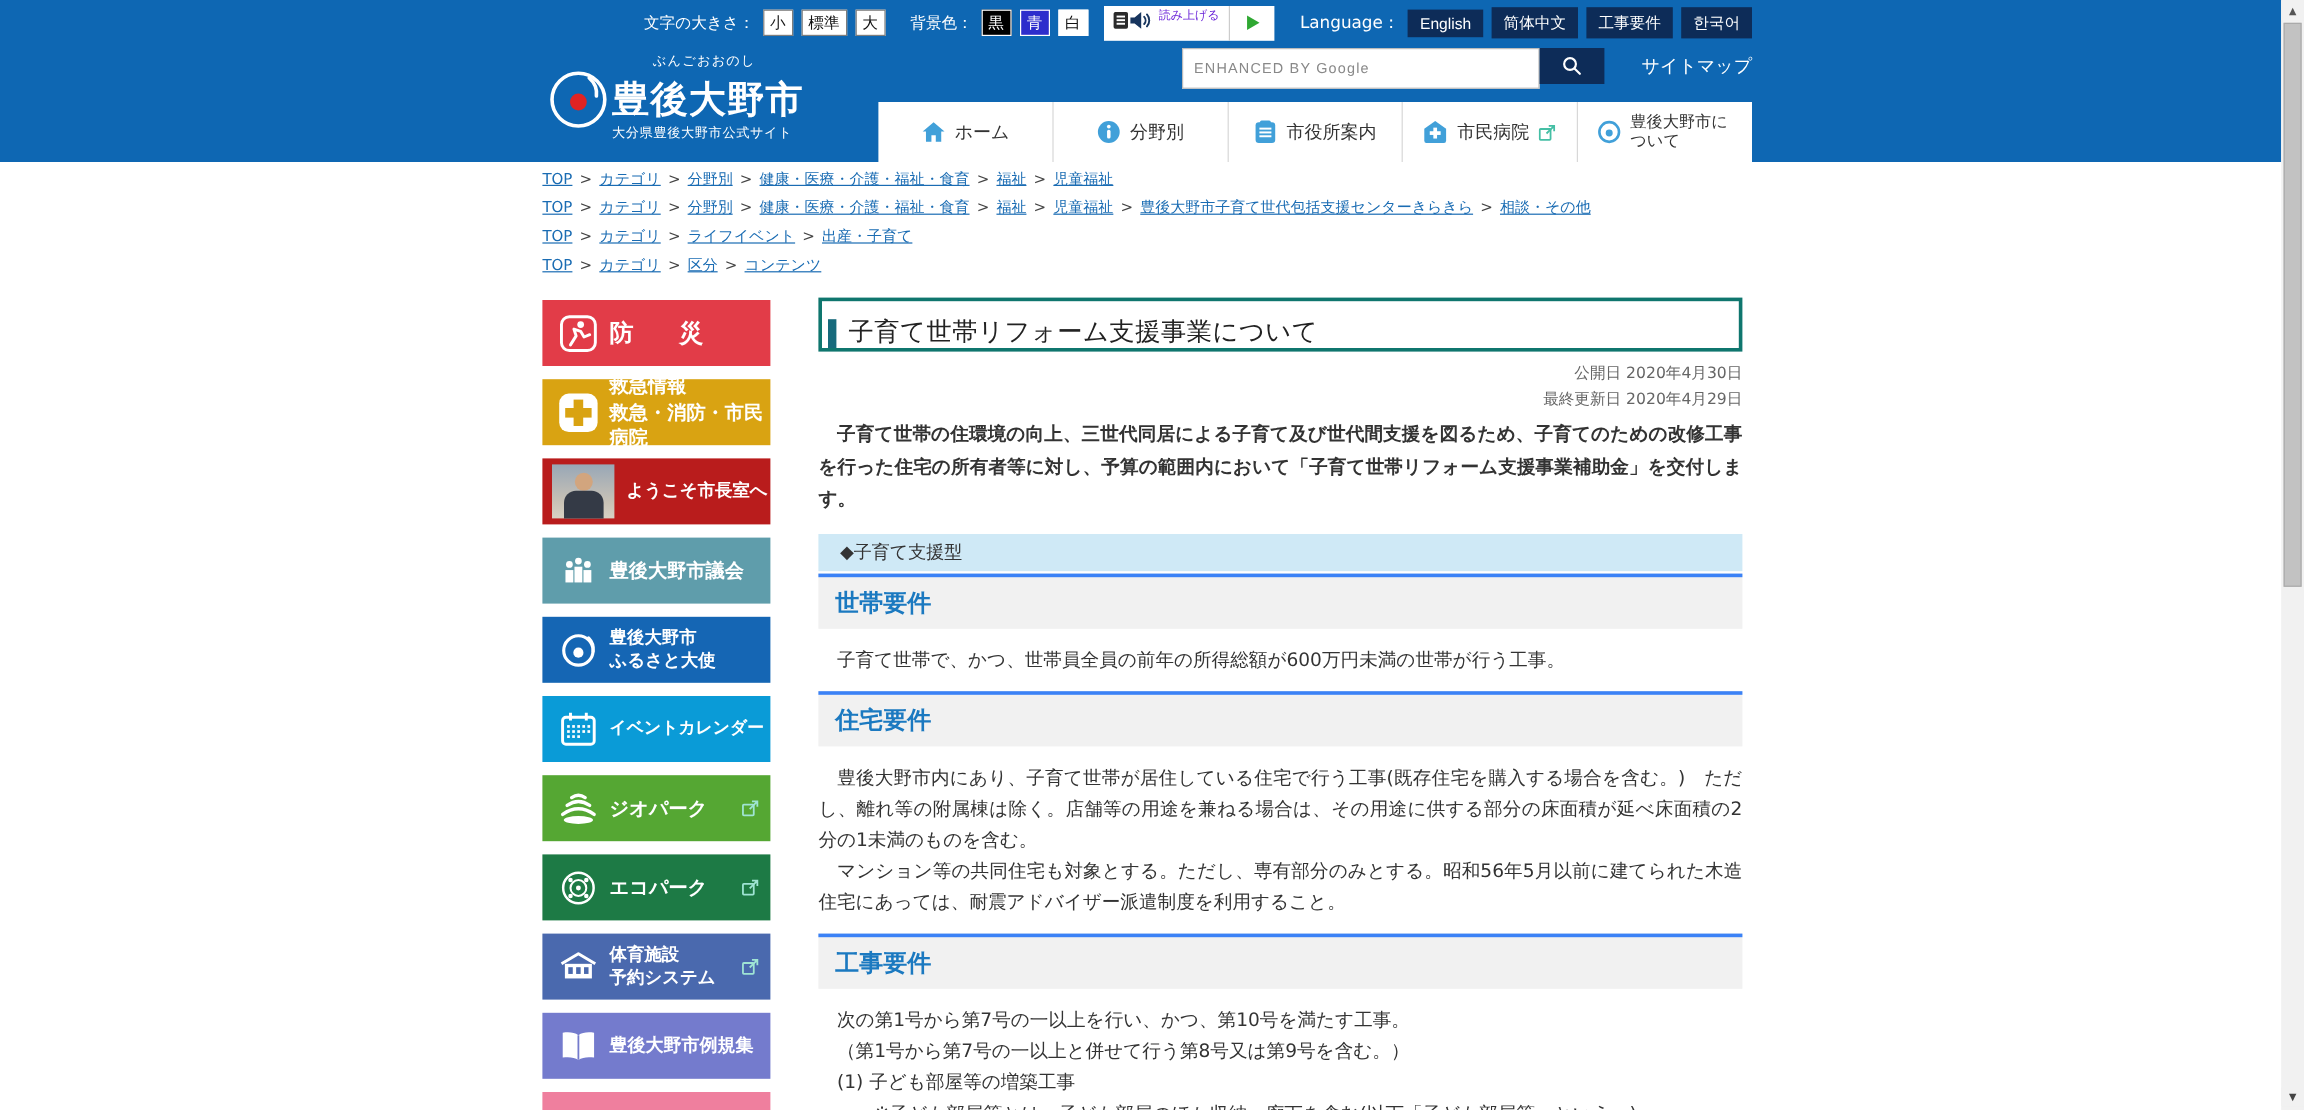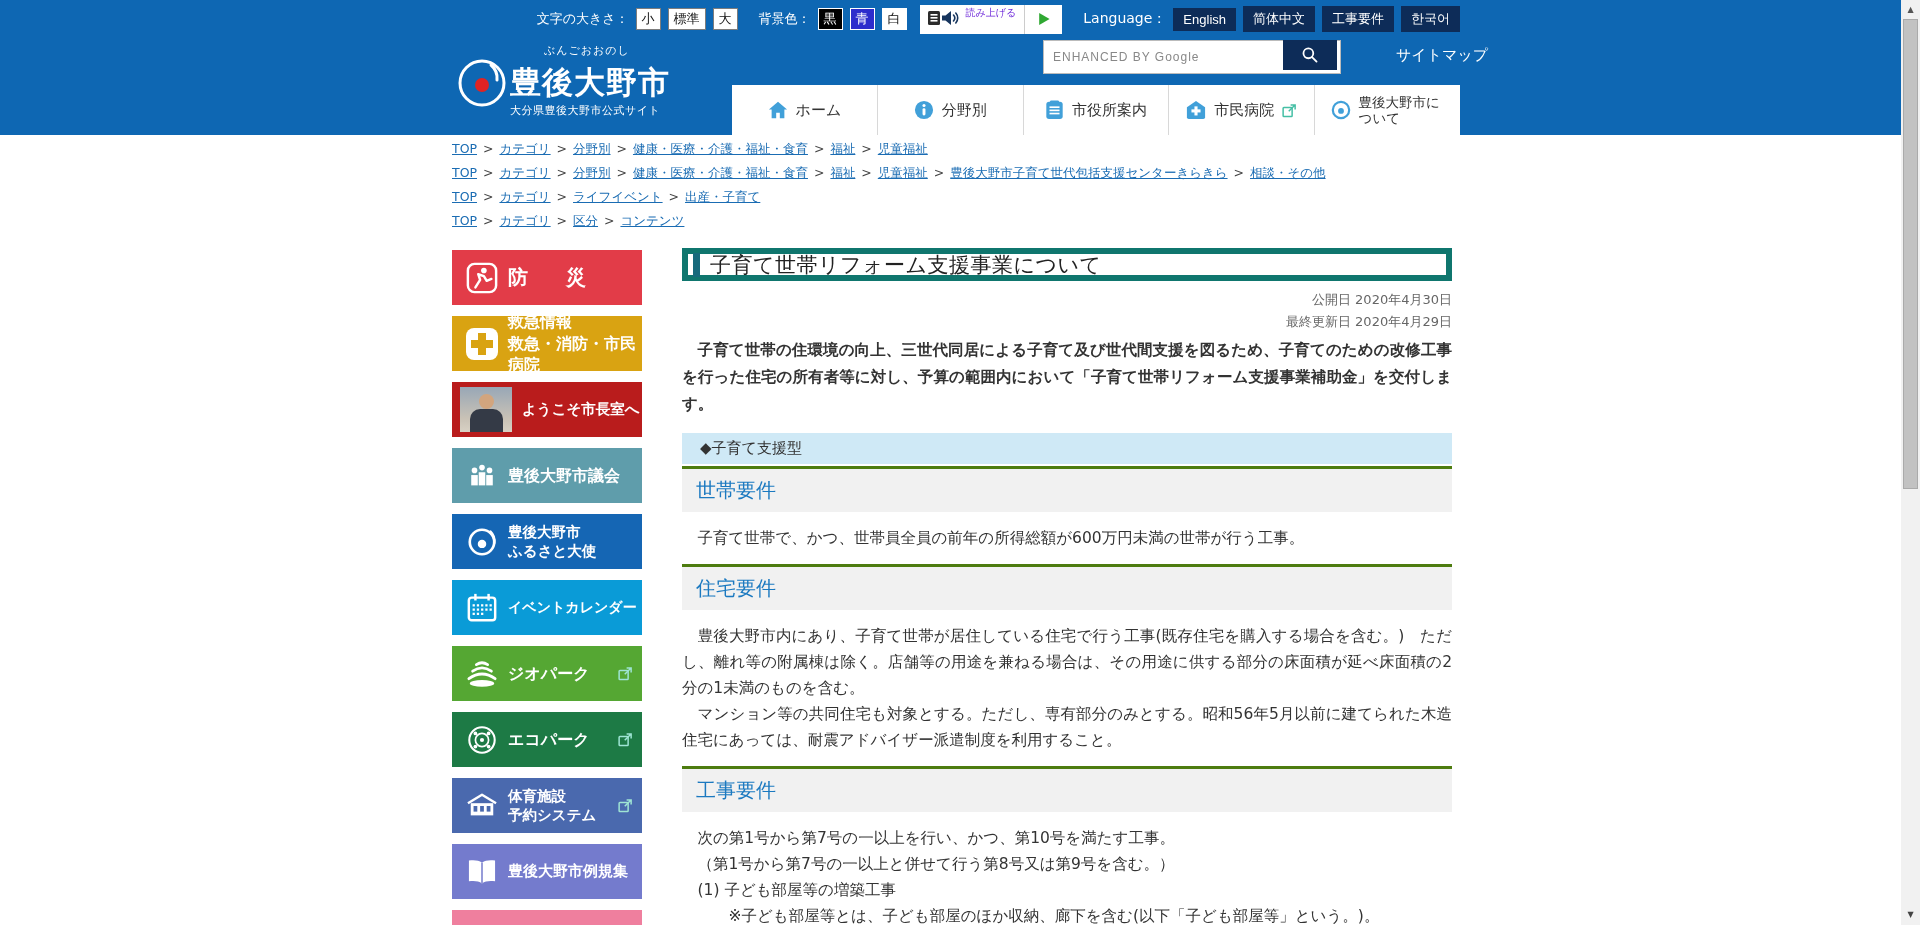--- a/index.html
+++ b/index.html
@@ -26,27 +26,27 @@
   .lang-label { margin-left:14px; font-size:14px; }
   .lang-btn { background:#0d2c58; color:#fff; font-size:13px; padding:4px 10px;
     border:none; cursor:pointer; white-space:nowrap; }
 
   .logo-block { position:absolute; left:452px; top:42px; width:230px; height:84px; cursor:pointer; }
   .furigana { position:absolute; left:92px; top:1px; color:#fff; font-size:11px; letter-spacing:1px; }
   .logo-mark { position:absolute; left:4px; top:15px; }
   .site-name { position:absolute; left:58px; top:20px; color:#fff; font-size:31px; font-weight:600; letter-spacing:1px; white-space:nowrap; }
   .site-sub  { position:absolute; left:58px; top:61px; color:#fff; font-size:11px; letter-spacing:0.5px; white-space:nowrap; }
 
-  .search-input { position:absolute; left:1043px; top:40px; width:298px; height:30px;
+  .search-input { position:absolute; left:985px; top:40px; width:298px; height:30px;
     border:1px solid #bbb; padding:16px 9px; font-size:12px; color:#444; letter-spacing:1px; }
   .search-input::placeholder { color:#888; }
   .search-btn { position:absolute; left:1283px; top:40px; width:54px; height:30px;
     background:#0d2c58; border:none; display:flex; align-items:center; justify-content:center; cursor:pointer; }
   .sitemap { position:absolute; left:1368px; top:46px; color:#fff; font-size:15px;
-    text-decoration:none; cursor:pointer;margin-left:28px; }
+    text-decoration:none; cursor:pointer; }
 
   .mainnav { position:absolute; left:732px; top:85px; width:728px; height:50px; background:#fff;
     display:flex; align-items:stretch; }
   .nav-item { flex:1; display:flex; align-items:center; justify-content:center; gap:8px;
     font-size:15px; color:#333; cursor:pointer; position:relative; }
   .nav-item + .nav-item { border-left:1px solid #d8d8d8; }
   .nav-item .nv-label { white-space:nowrap; }
   .nav-item .nv-label.two-line { white-space:normal; width:86px; font-size:13.5px; line-height:16px; }
 
   
@@ -67,28 +67,28 @@
   .si-ext { position:absolute; right:9px; top:20px; }
   .photo { width:52px; height:45px; margin-left:8px; margin-right:10px; flex:none; position:relative;
     background:linear-gradient(180deg,#98a7b6 0%,#c9c2b6 70%,#d8d1c4 100%); overflow:hidden; }
   .photo::before { content:""; position:absolute; left:19px; top:7px; width:15px; height:15px;
     border-radius:50%; background:#d2a57e; }
   .photo::after { content:""; position:absolute; left:10px; top:22px; width:33px; height:24px;
     border-radius:10px 10px 0 0; background:#343a46; }
 
   
   .article { position:absolute; left:682px; top:248px; width:770px; color:#333; }
-  .title-box { border:6px solid #0f766e; height:33px; display:flex; align-items:center; background:#fff; }
+  .title-box { border:3px solid #0f766e; height:45px; display:flex; align-items:flex-end; background:#fff; }
   .title-accent { width:7px; height:24px; background:#176a7c; margin:0 10px 0 5px; flex:none; }
   .page-title { font-size:21px; font-weight:normal; color:#222; letter-spacing:0.5px; }
   .dates { text-align:right; font-size:13px; color:#666; margin-top:8px; line-height:22px; }
   .intro { margin-top:4px; font-size:15.5px; line-height:27px; text-align:justify;font-weight:bold; }
   .highlight { margin-top:15px; background:#cfe9f6; padding:6px 0 6px 18px; font-size:15px; color:#333; }
-  .sec-head { margin-top:2px; border-top:3px solid #4d7c0f; background:#f1f1f1;
-    padding:8px 0 8px 14px; font-size:20px; font-weight:normal; color:#1b79c0; }
+  .sec-head { margin-top:2px; border-top:3px solid #3b82f6; background:#f1f1f1;
+    padding:8px 0 8px 14px; font-size:20px; font-weight:bold; color:#1b79c0; }
   .sec-body { margin:13px 0 13px; font-size:15.5px; line-height:26px; text-align:justify; white-space:pre-line; }
 
   
   .scrollbar { position:absolute; right:0; top:0; width:19px; height:925px; background:#f1f1f1; }
   .sb-arrow { position:absolute; left:0; width:19px; height:16px; display:flex; align-items:center;
     justify-content:center; font-size:8px; color:#555; cursor:pointer; background:#f1f1f1; }
   .sb-up { top:1px; }
   .sb-down { bottom:3px; color:#444; }
   .sb-thumb { position:absolute; left:2px; top:19px; width:15px; height:470px;
     background:#c2c2c2; border:1px solid #aaa; cursor:pointer; }

